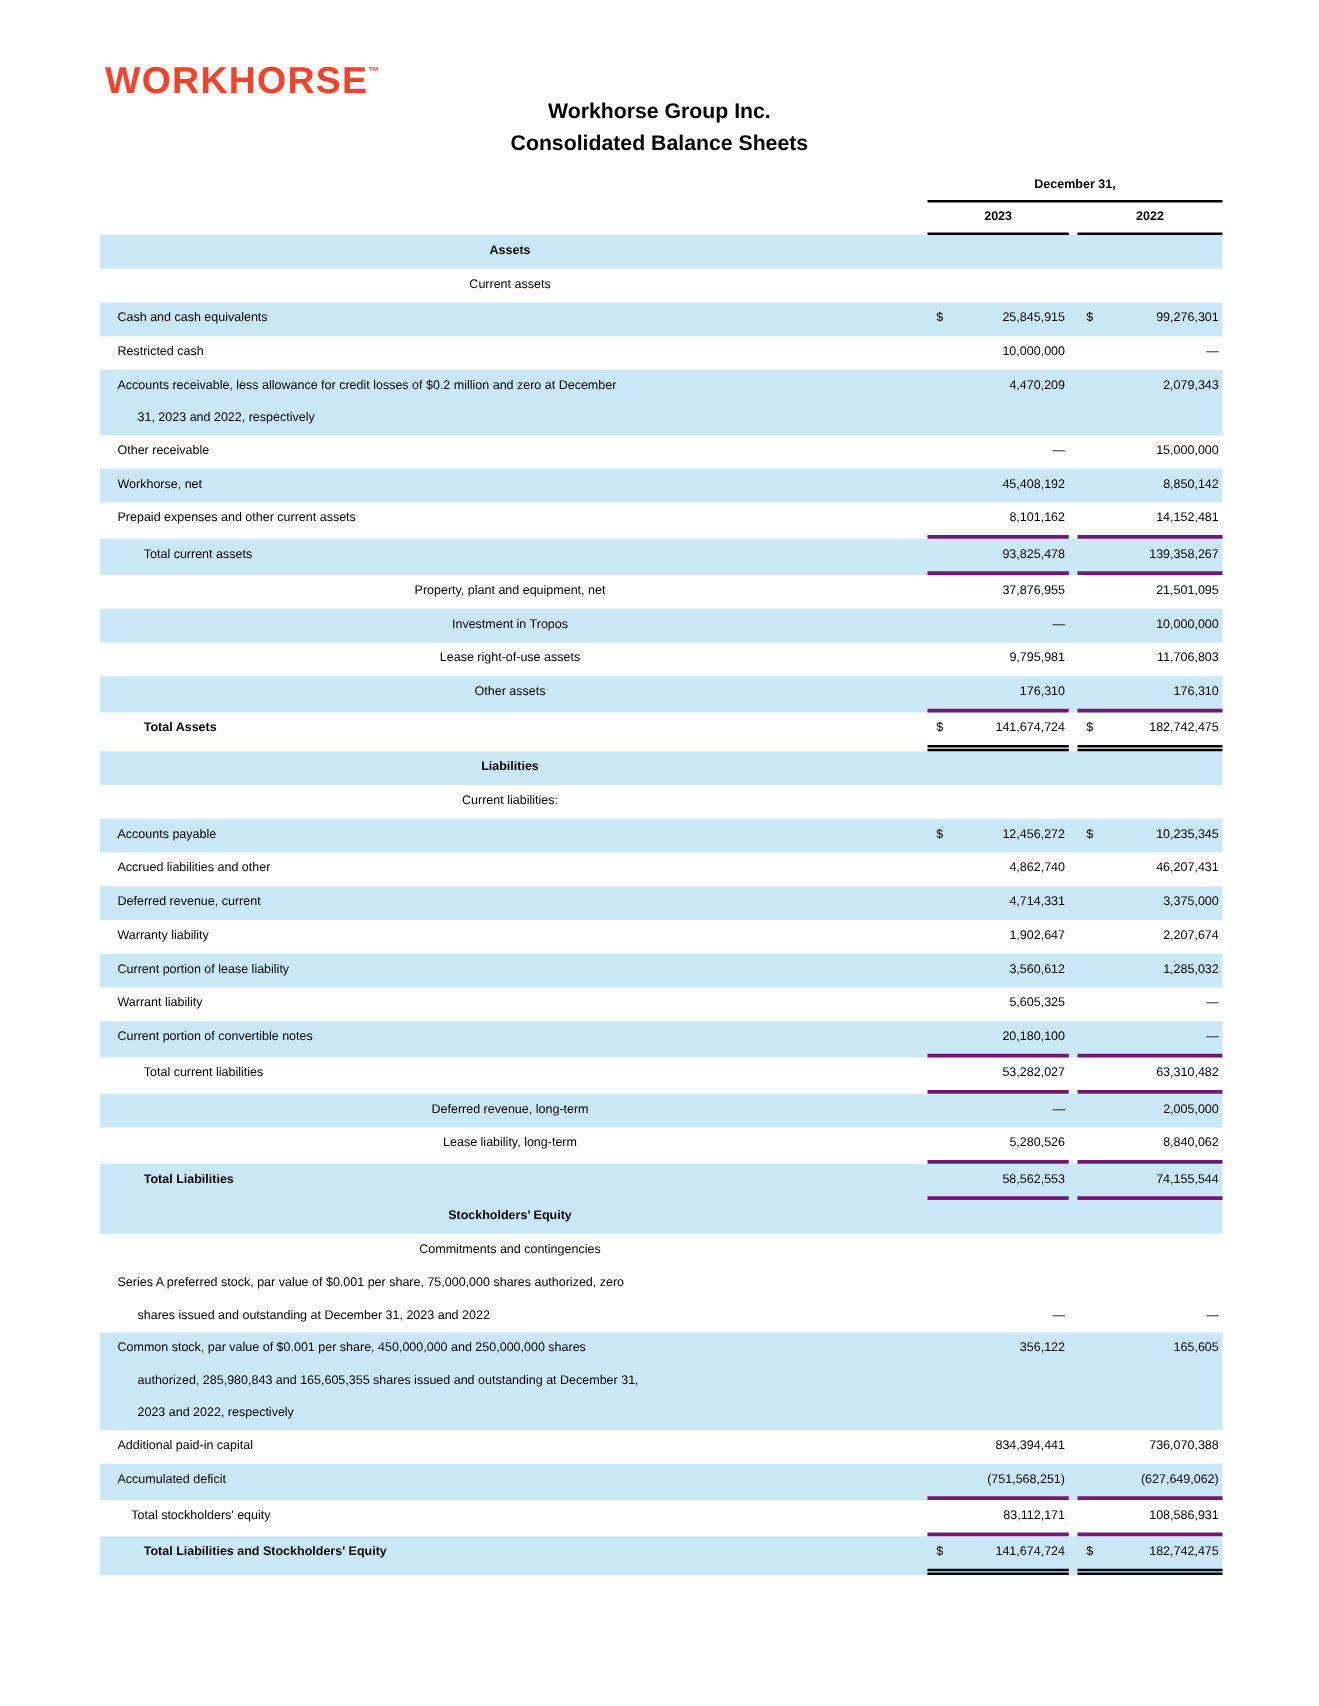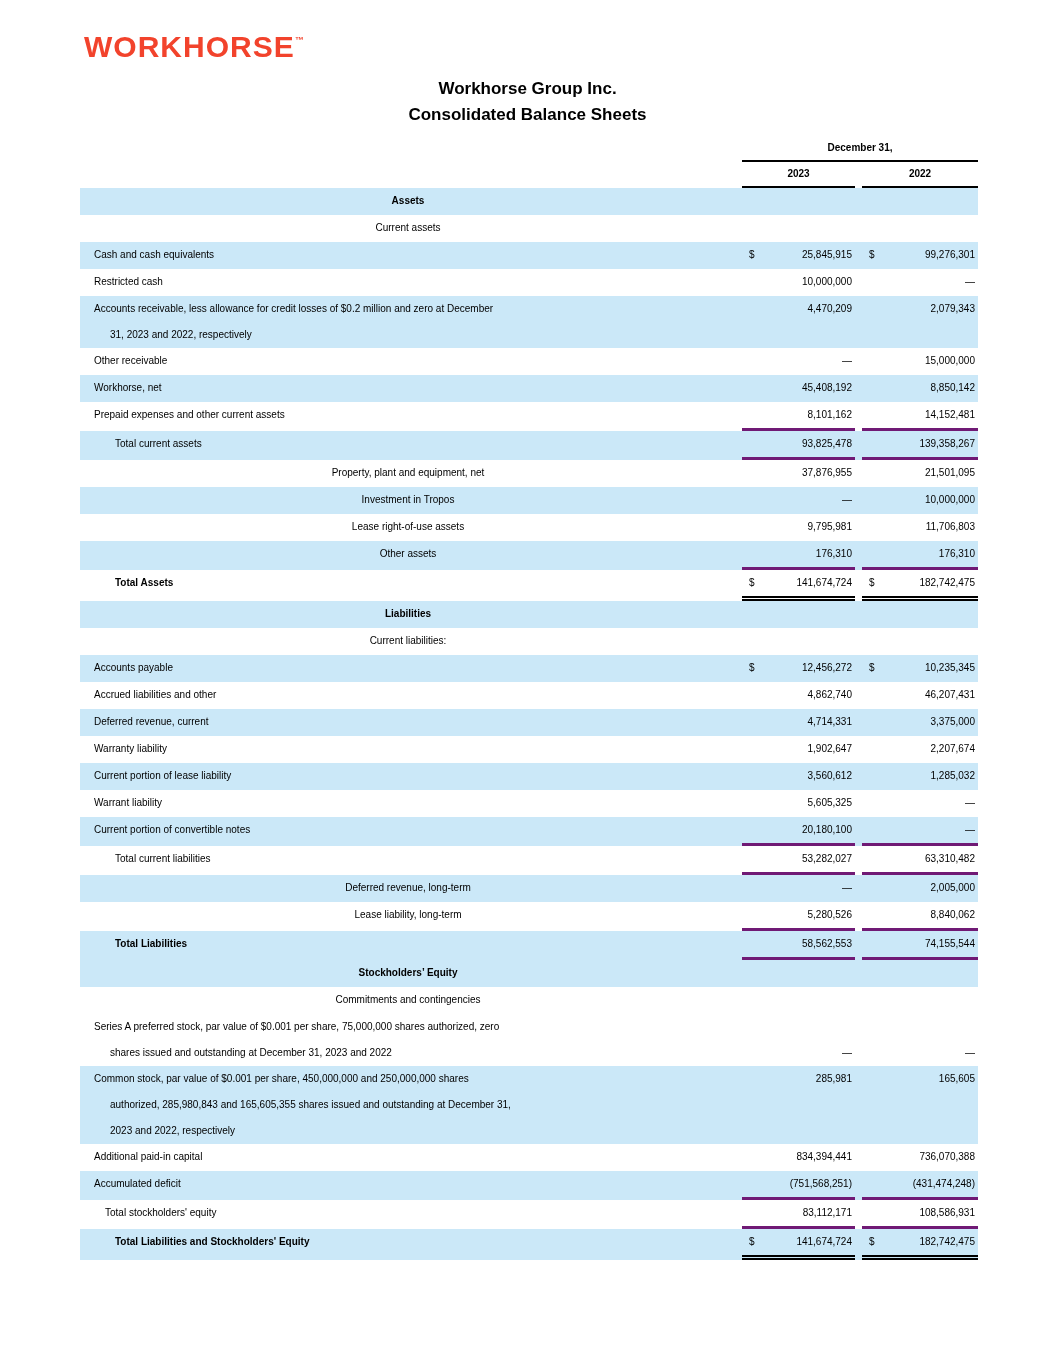--- a/index.html
+++ b/index.html
@@ -1,19 +1,19 @@
 <!DOCTYPE html>
 <html style="--stripe: #cbe8f8; --logo: #f2432c;"><head>
 <meta charset="utf-8">
 <style>
   html,body{margin:0;padding:0;background:#ffffff;}
   body{width:1055px;height:1365px;font-family:"Liberation Sans",sans-serif;color:#000;}
   .page{position:relative;width:1055px;height:1365px;background:#fff;overflow:hidden;}
 
-  .logo{position:absolute;left:84px;top:30px;font-weight:700;font-size:30px;
+  .logo{position:absolute;left:84px;top:48px;font-weight:700;font-size:30px;
         letter-spacing:1px;color:var(--logo,#f2432c);white-space:nowrap;}
   .logo sup{font-size:9px;font-weight:700;vertical-align:14px;letter-spacing:0;}
 
   .doc-title{position:absolute;top:79px;left:0;width:100%;text-align:center;
              font-weight:700;font-size:17px;}
   .doc-subtitle{position:absolute;top:105px;left:0;width:100%;text-align:center;
              font-weight:700;font-size:17px;}
 
   .sheet{position:absolute;left:80px;top:136px;width:898px;font-size:10px;}
 
@@ -488,21 +488,21 @@
           </div>
         </div>
         <div class="row shaded">
           <div class="label ind1">
             <div>Common stock, par value of $0.001 per share, 450,000,000 and 250,000,000 shares</div>
             <div class="wrap">authorized, 285,980,843 and 165,605,355 shares issued and outstanding at December 31,</div>
             <div class="wrap">2023 and 2022, respectively</div>
           </div>
           <div class="val v1">
             <span class="cur"></span>
-            <span class="num">285,981</span>
+            <span class="num">356,122</span>
           </div>
           <div class="gap"></div>
           <div class="val v2">
             <span class="cur"></span>
             <span class="num">165,605</span>
           </div>
         </div>
         <div class="row">
           <div class="label ind1">
             <div>Additional paid-in capital</div>
@@ -521,21 +521,21 @@
           <div class="label ind1">
             <div>Accumulated deficit</div>
           </div>
           <div class="val v1">
             <span class="cur"></span>
             <span class="num">(751,568,251)</span>
           </div>
           <div class="gap"></div>
           <div class="val v2">
             <span class="cur"></span>
-            <span class="num">(431,474,248)</span>
+            <span class="num">(627,649,062)</span>
           </div>
         </div>
         <div class="row u1">
           <div class="label ind2">
             <div>Total stockholders' equity</div>
           </div>
           <div class="val v1">
             <span class="cur"></span>
             <span class="num">83,112,171</span>
           </div>

